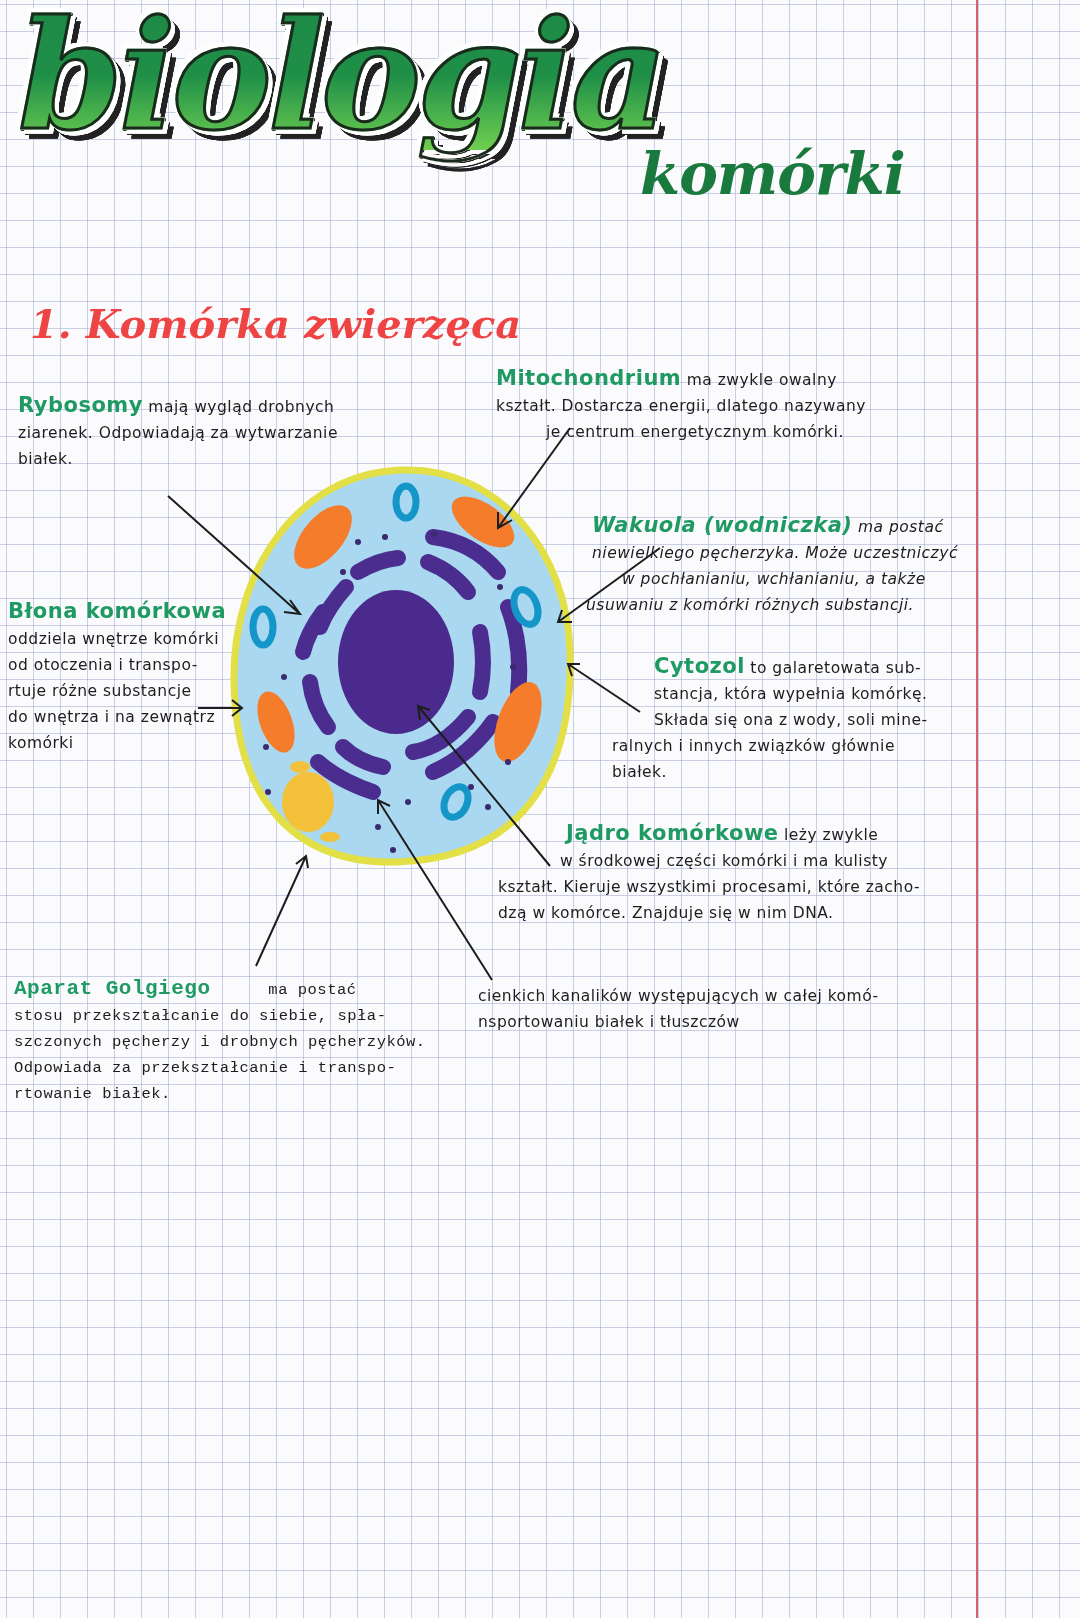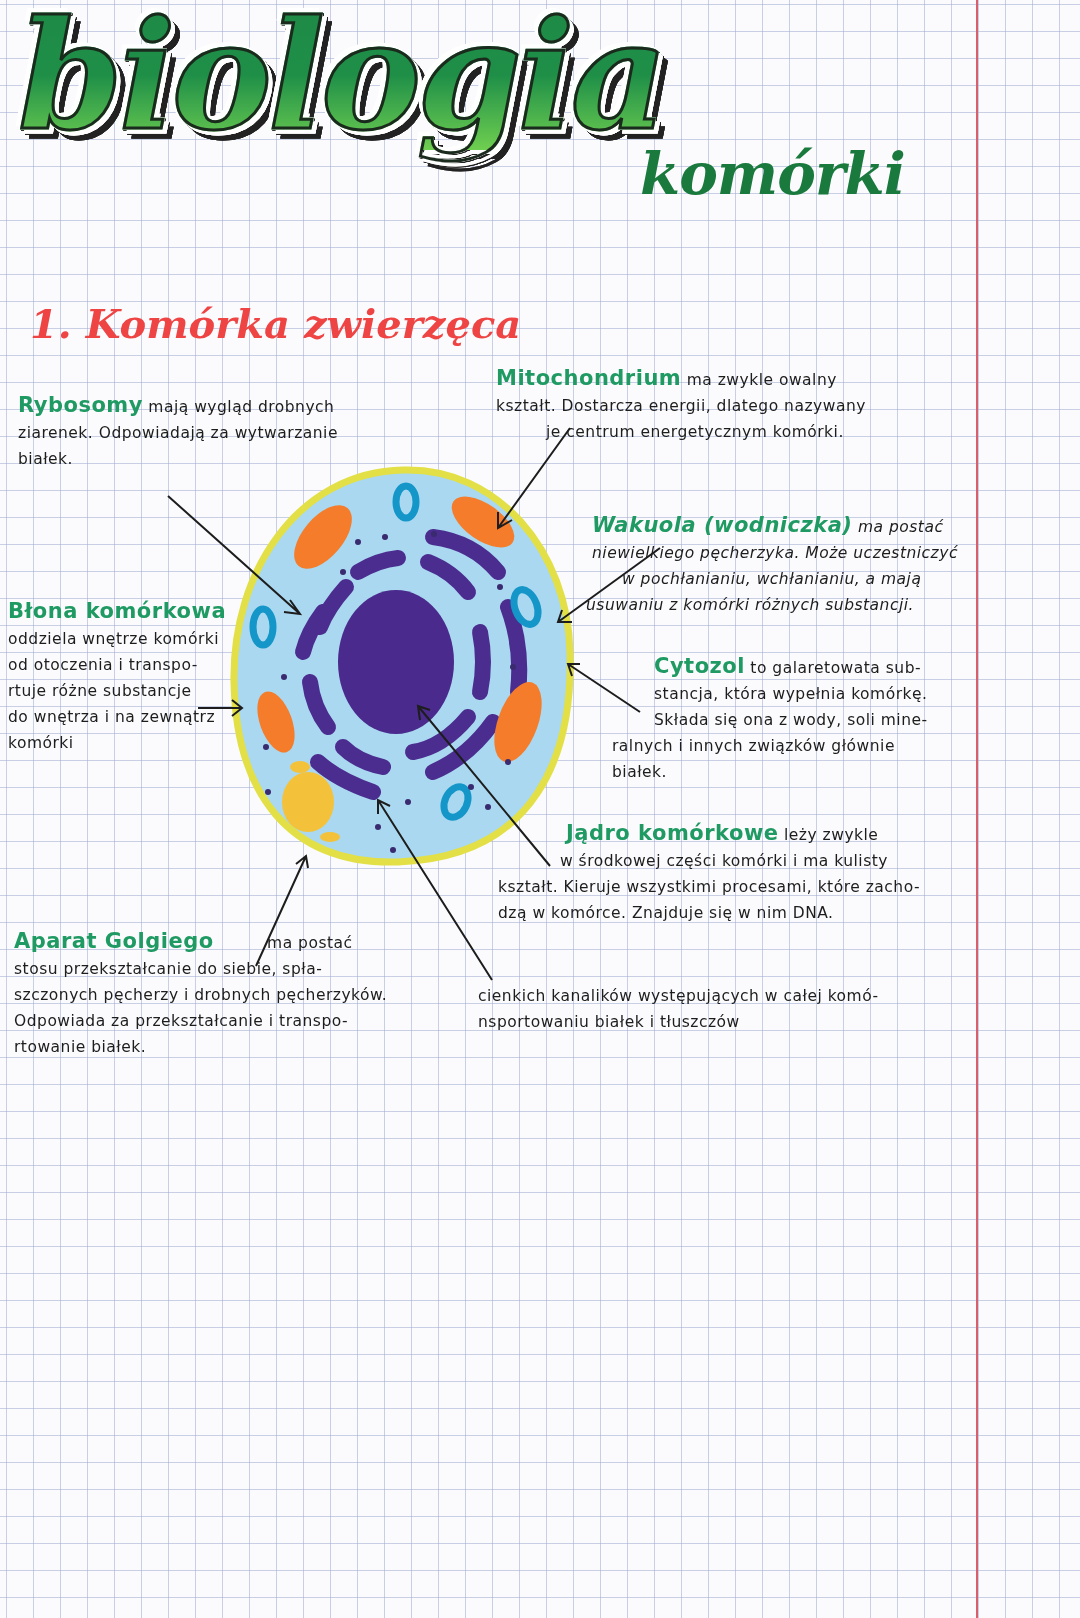--- a/index.html
+++ b/index.html
@@ -56,21 +56,21 @@
 
 <div class="abs note" style="left:496px;top:365px;width:440px;">
   <p><span class="term">Mitochondrium</span> <span>ma zwykle owalny</span></p>
   <p>kształt. Dostarcza energii, dlatego nazywany</p>
   <p style="padding-left:50px">je centrum energetycznym komórki.</p>
 </div>
 
 <div class="abs note" style="left:592px;top:512px;width:385px;font-style:italic;">
   <p><span class="term">Wakuola (wodniczka)</span> <span>ma postać</span></p>
   <p>niewielkiego pęcherzyka. Może uczestniczyć</p>
-  <p style="padding-left:30px">w pochłanianiu, wchłanianiu, a mają</p>
+  <p style="padding-left:30px">w pochłanianiu, wchłanianiu, a także</p>
   <p style="margin-left:-6px">usuwaniu z komórki różnych substancji.</p>
 </div>
 
 <div class="abs note" style="left:8px;top:598px;width:240px;">
   <p><span class="term">Błona komórkowa</span></p>
   <p>oddziela wnętrze komórki</p>
   <p>od otoczenia i transpo-</p>
   <p>rtuje różne substancje</p>
   <p>do wnętrza i na zewnątrz</p>
   <p>komórki</p>
@@ -84,21 +84,21 @@
   <p>białek.</p>
 </div>
 
 <div class="abs note" style="left:498px;top:820px;width:480px;">
   <p style="padding-left:68px"><span class="term">Jądro komórkowe</span> <span>leży zwykle</span></p>
   <p style="padding-left:62px">w środkowej części komórki i ma kulisty</p>
   <p>kształt. Kieruje wszystkimi procesami, które zacho-</p>
   <p>dzą w komórce. Znajduje się w nim DNA.</p>
 </div>
 
-<div class="abs note" style="left:14px;top:928px;width:470px;">
+<div class="abs note" style="left:14px;top:976px;width:470px;font-family:Liberation Mono, monospace;">
   <p><span class="term">Aparat Golgiego</span> <span style="padding-left:48px">ma postać</span></p>
   <p>stosu przekształcanie do siebie, spła-</p>
   <p>szczonych pęcherzy i drobnych pęcherzyków.</p>
   <p>Odpowiada za przekształcanie i transpo-</p>
   <p>rtowanie białek.</p>
 </div>
 
 <div class="abs note" style="left:478px;top:983px;width:500px;">
   <p>cienkich kanalików występujących w całej komó-</p>
   <p>nsportowaniu białek i tłuszczów</p>

